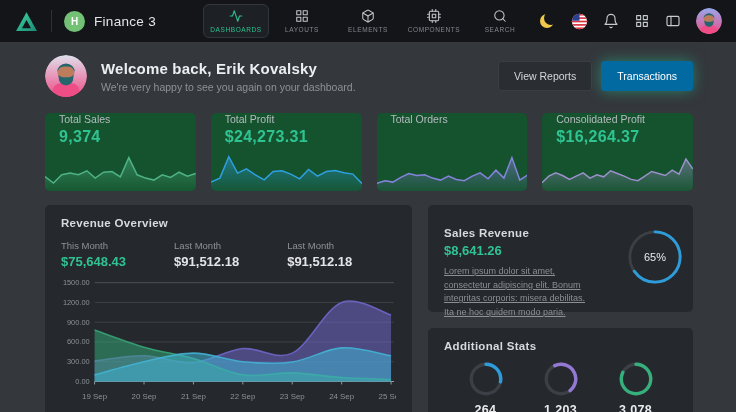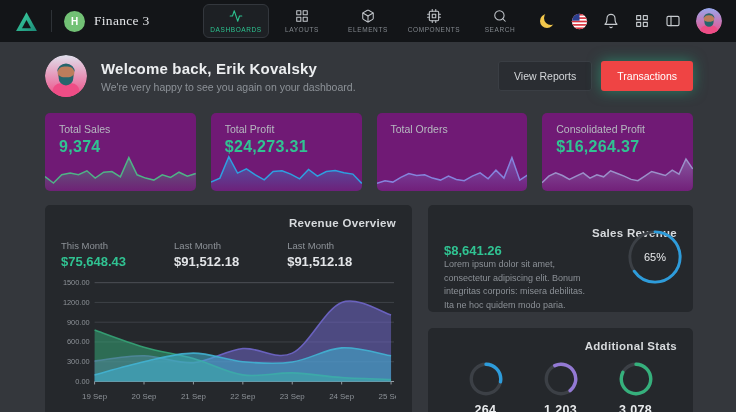--- a/index.html
+++ b/index.html
@@ -4,21 +4,21 @@
 <style>
   * { box-sizing: border-box; margin: 0; padding: 0; }
   html,body { width:736px; height:412px; overflow:hidden; }
   body { background:#34373c; font-family:"Liberation Sans",sans-serif; color:#e8eaec; }
 
   
   .navbar { height:42px; background:#131518; display:flex; align-items:center; padding:0 14px; position:relative; }
   .logo { width:25px; height:25px; flex:0 0 auto; }
   .nav-divider { width:1px; height:22px; background:#2e3237; margin:0 12px; }
   .brand-badge { width:21px; height:21px; border-radius:50%; background:#72c175; color:#fff; font-size:10px; font-weight:bold; display:flex; align-items:center; justify-content:center; }
-  .brand { font-size:13.5px; color:#e2e4e7; margin-left:9px; font-weight:500; letter-spacing:.3px;font-family:Liberation Serif, serif; }
+  .brand { font-size:13.5px; color:#e2e4e7; margin-left:9px; font-weight:500; letter-spacing:.3px; }
   .nav-menu { position:absolute; left:50%; transform:translateX(-50%); display:flex; align-items:center; height:100%; }
   .nav-item { width:66px; height:34px; display:flex; flex-direction:column; align-items:center; justify-content:center; gap:3px; border-radius:6px; border:1px solid transparent; cursor:pointer; }
   .nav-item.active { background:#1d2024; border-color:#33373d; }
   .nav-ico { width:14px; height:14px; stroke:#c3c7cc; fill:none; stroke-width:1.8; stroke-linecap:round; stroke-linejoin:round; }
   .nav-item.active .nav-ico { stroke:#2cc28f; }
   .nav-label { font-size:6.5px; letter-spacing:.6px; color:#83888e; }
   .nav-item.active .nav-label { color:#2cc28f; }
   .nav-right { margin-left:auto; display:flex; align-items:center; gap:15px; }
   .tico { width:16px; height:16px; stroke:#c6cace; fill:none; stroke-width:1.7; stroke-linecap:round; stroke-linejoin:round; cursor:pointer; }
   .moon-wrap { width:17px; height:17px; position:relative; cursor:pointer; }
@@ -30,43 +30,43 @@
   .page { padding:13px 43px 0 45px; }
 
   .welcome { display:flex; align-items:center; }
   .avatar-lg { width:42px; height:42px; border-radius:50%; display:block; flex:0 0 auto; }
   .welcome-text { margin-left:14px; }
   .welcome-title { font-size:15px; font-weight:bold; color:#eceef0; letter-spacing:.2px; }
   .welcome-sub { font-size:10.5px; color:#8d9298; margin-top:4px; }
   .welcome-actions { margin-left:auto; display:flex; gap:9px;justify-content:space-between; }
   .btn { font-family:inherit; font-size:10.5px; padding:8px 15px; border-radius:3px; cursor:pointer; border:1px solid transparent; }
   .btn-dark { background:#2a2d32; color:#d4d7da; border-color:#3a3e44; }
-  .btn-accent { background:#ef4444; color:#fff; box-shadow:0 0 14px rgba(38,189,139,.55); }
+  .btn-accent { background:#0369a1; color:#fff; box-shadow:0 0 14px rgba(38,189,139,.55); }
 
   .stat-row { display:grid; grid-template-columns:repeat(4,1fr); gap:15px; margin-top:16px; }
-  .stat-card { position:relative; height:78px; background:#701a75; border-radius:5px; overflow:hidden; padding:10px 14px 0; }
+  .stat-card { position:relative; height:78px; background:#14532d; border-radius:5px; overflow:hidden; padding:0 14px 0; }
   .stat-label { font-size:10.5px; color:#b6bac0; }
   .stat-value { font-size:16px; font-weight:bold; color:#30c392; margin-top:3px; letter-spacing:.3px; }
   .stat-spark { position:absolute; left:0; right:0; bottom:0; width:100%; height:42px; display:block; }
 
   .main-row { display:flex; gap:16px; margin-top:14px; }
   .card { background:#25282c; border-radius:5px; }
-  .card-title { font-size:11.5px; font-weight:bold; color:#d7dadd; letter-spacing:.3px;text-align:right; }
+  .card-title { font-size:11.5px; font-weight:bold; color:#d7dadd; letter-spacing:.3px; }
 
   .revenue-card { width:367px; height:230px; padding:12px 16px; flex:0 0 auto; }
   .rev-stats { display:flex; gap:48px; margin-top:11px; }
   .rev-stat-label { font-size:9.5px; color:#8d9298; }
   .rev-stat-value { font-size:13px; font-weight:bold; color:#e3e5e8; margin-top:3px; }
   .rev-stat-value.hl { color:#30c392; }
   .rev-chart { width:100%; height:126px; margin-top:7px; display:block; }
 
   .right-col { width:265px; flex:0 0 auto; display:flex; flex-direction:column; gap:16px; }
   .sales-card { height:107px; padding:22px 16px; position:relative; }
   .sales-value { font-size:13px; font-weight:bold; color:#30c392; margin-top:4px; }
-  .sales-desc { font-size:9px; color:#8b9096; line-height:1.5; margin-top:0; width:152px; }
+  .sales-desc { font-size:9px; color:#8b9096; line-height:1.5; margin-top:7px; width:152px;text-decoration:underline; }
   .donut-wrap { position:absolute; right:9px; top:23px; width:58px; height:58px; }
   .donut-wrap svg { width:58px; height:58px; display:block; }
   .donut-center { position:absolute; inset:0; display:flex; align-items:center; justify-content:center; font-size:11px; color:#e8eaec; }
 
   .additional-card { height:120px; padding:12px 16px; }
   .donut-row { display:flex; justify-content:space-around; margin-top:10px; padding:0 4px; }
   .donut-item { display:flex; flex-direction:column; align-items:center; }
   .donut-item svg { width:34px; height:34px; display:block; }
   .donut-value { font-size:12.5px; font-weight:bold; color:#e8eaec; margin-top:7px; letter-spacing:.3px; }
 </style>

